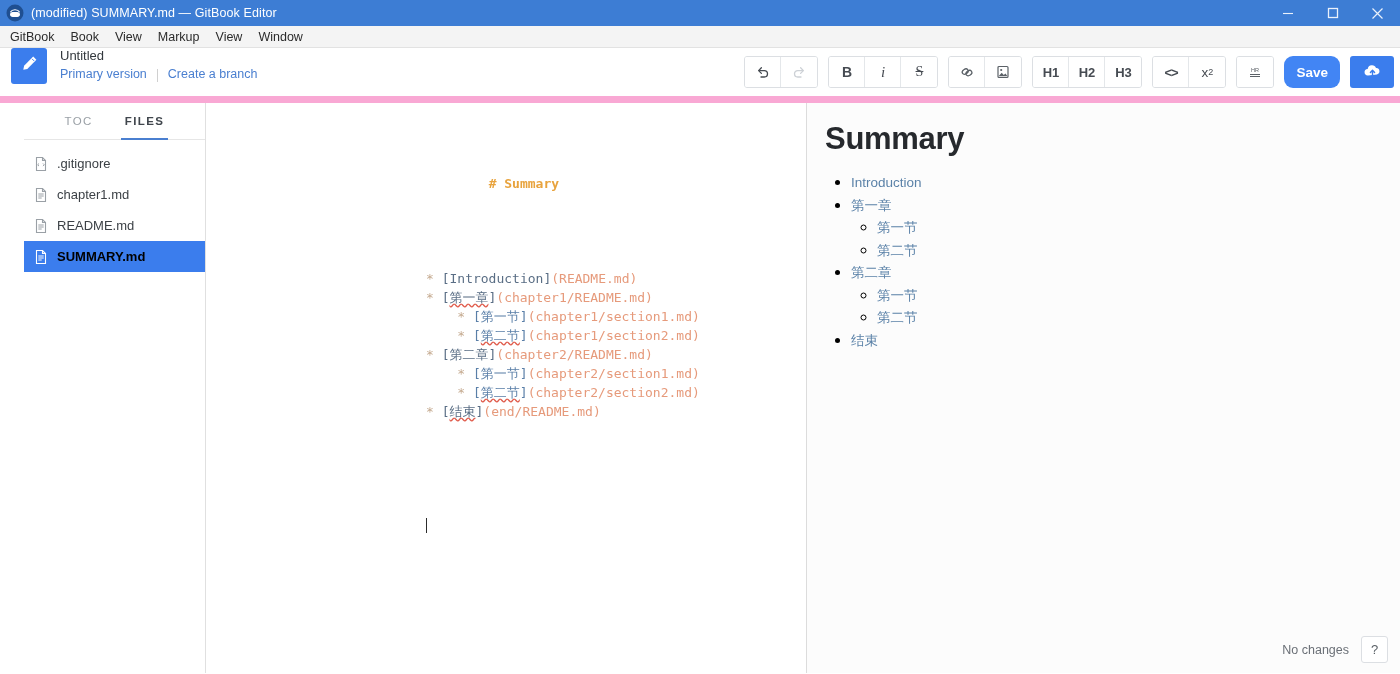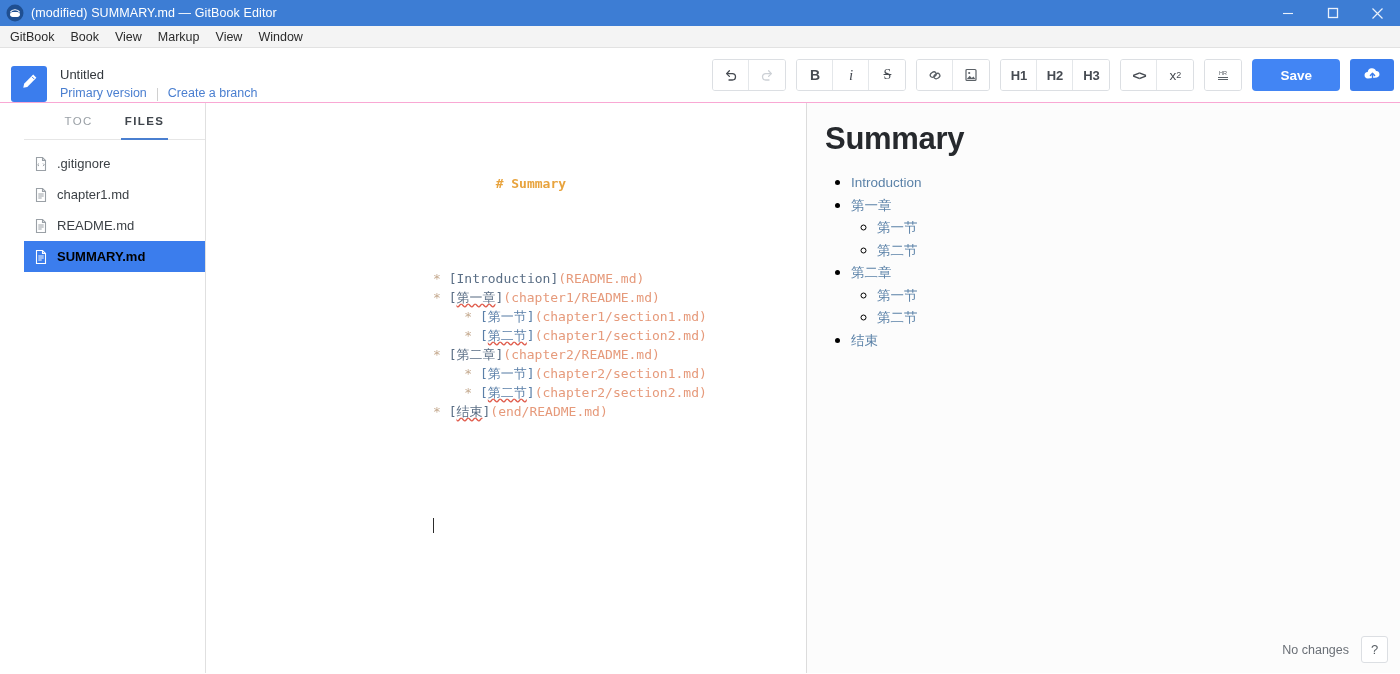--- a/index.html
+++ b/index.html
@@ -48,23 +48,23 @@
     padding-left: 2px;
     font-size: 12.5px;
     color: #2b2b2b;
   }
   .menu-item { padding: 2px 8px; cursor: default; white-space: nowrap; }
 
   
   .header {
     height: 55px;
     background: #ffffff;
-    border-bottom: 1px solid #f9a8d4;
+    border-bottom: 7px solid #f9a8d4;
     display: flex;
-    align-items: flex-end;
+    align-items: flex-start;
     position: relative;
   }
   .book-logo {
     width: 36px; height: 36px;
     background: #3b7ded;
     border-radius: 3px;
     margin-left: 11px;
     display: flex; align-items: center; justify-content: center;
     flex: 0 0 auto;
   }
@@ -103,22 +103,22 @@
   .tbtn.disabled { color: #cdd1d6; }
   .tbtn.hx { font-weight: bold; font-size: 13px; }
   .tbtn.bold { font-weight: bold; font-size: 14px; }
   .tbtn.ital { font-style: italic; font-family: "Liberation Serif", serif; font-size: 15px; }
   .tbtn.strike { text-decoration: line-through; font-size: 14px; font-family: "Liberation Serif", serif;}
   .tbtn.code { font-size: 13px; font-weight: bold; letter-spacing: -1px; }
   .tbtn.sub { font-size: 13.5px; }
   .tbtn.sub sub { font-size: 9px; }
   .btn-save {
     background: #4285f4; color: #fff;
-    height: 32px; padding: 0 28px;
-    border-radius: 4px; border: none;
+    height: 32px; padding: 0 12px;
+    border-radius: 9px; border: none;
     font-size: 13.5px; font-weight: bold;
     display: flex; align-items: center; justify-content: center;
     cursor: pointer;
     font-family: "Liberation Sans", sans-serif;
   }
   .btn-cloud {
     background: #3b7ded; color: #fff;
     width: 44px; height: 32px;
     border-radius: 3px;
     display: flex; align-items: center; justify-content: center;
@@ -177,21 +177,20 @@
     position: relative;
     overflow: hidden;
   }
   .ed-wrap {
     position: absolute;
     left: 220px; top: 14px; right: 6px;
     font-family: "DejaVu Sans Mono", monospace;
     font-size: 13px;
     line-height: 19px;
     white-space: pre;
-    margin-left: 7px;
   }
   .ln { height: 19px; }
   .c-head   { color: #e8a33d; font-weight: bold; }
   .c-bullet { color: #c4a98e; }
   .c-brack  { color: #5a6e85; }
   .c-brackblue { color: #5a7fa8; }
   .c-url    { color: #e69a7b; }
   .spell {
     text-decoration: underline wavy #e05b4b;
     text-decoration-skip-ink: none;

